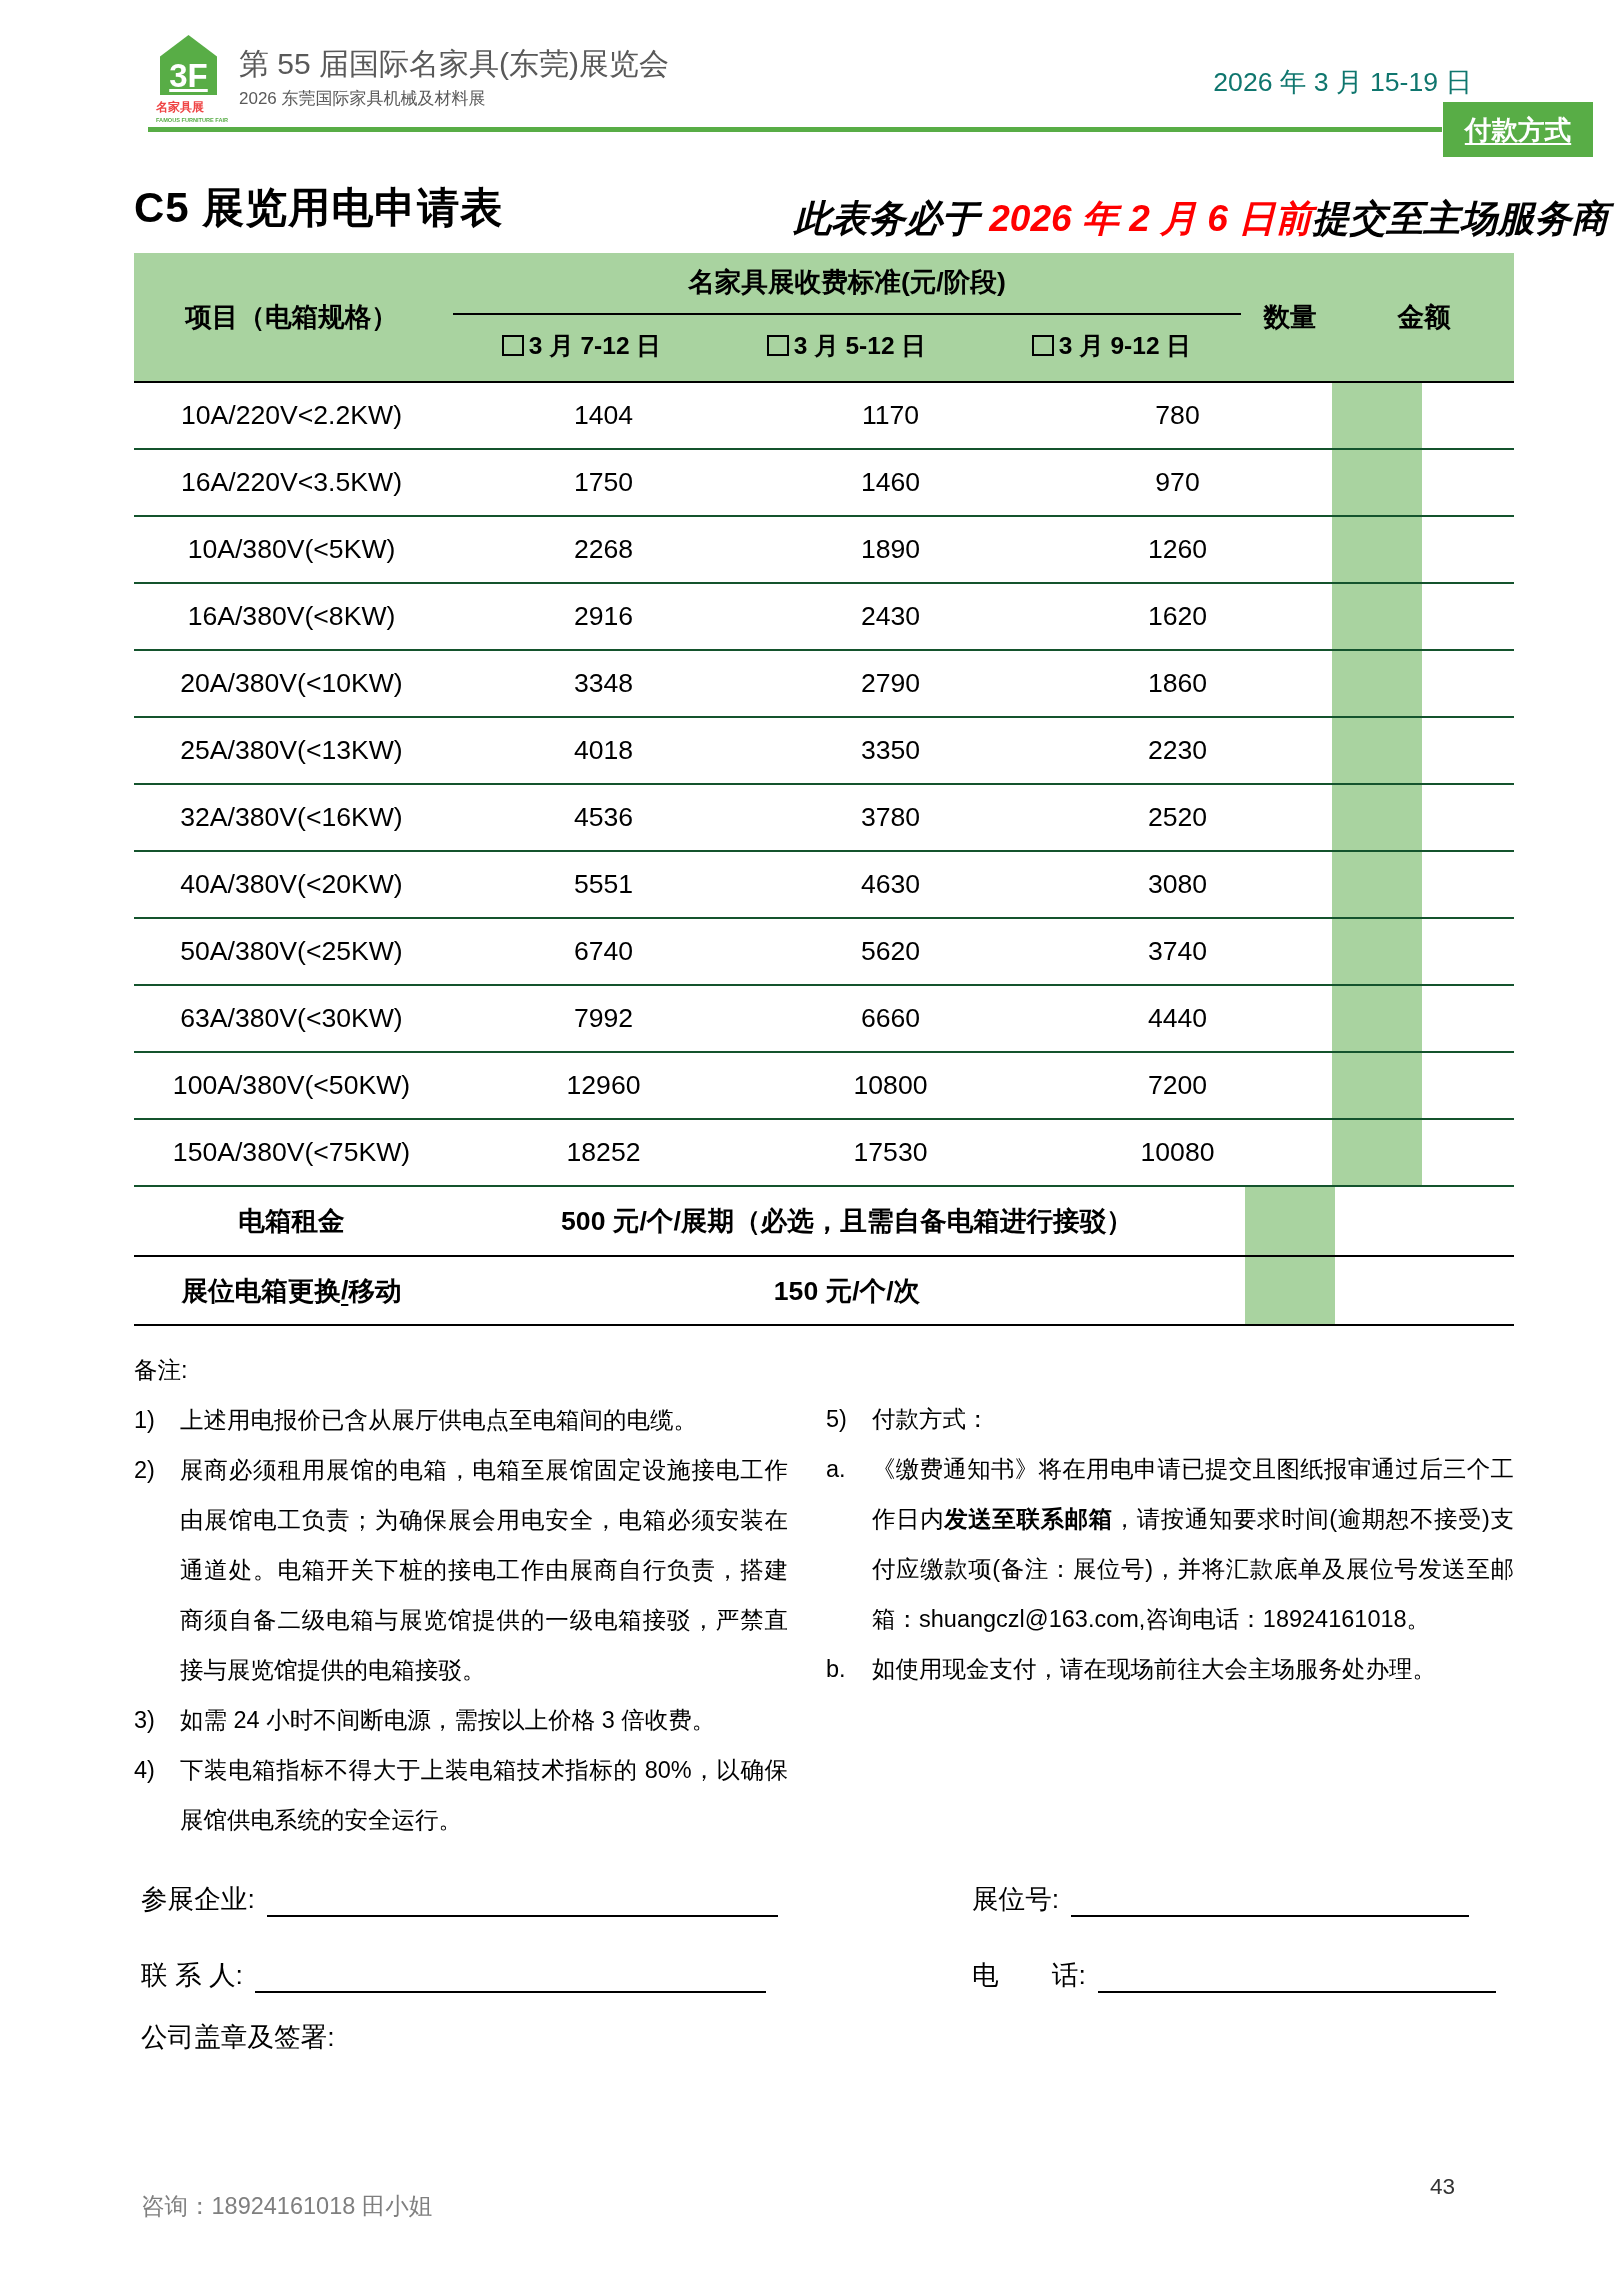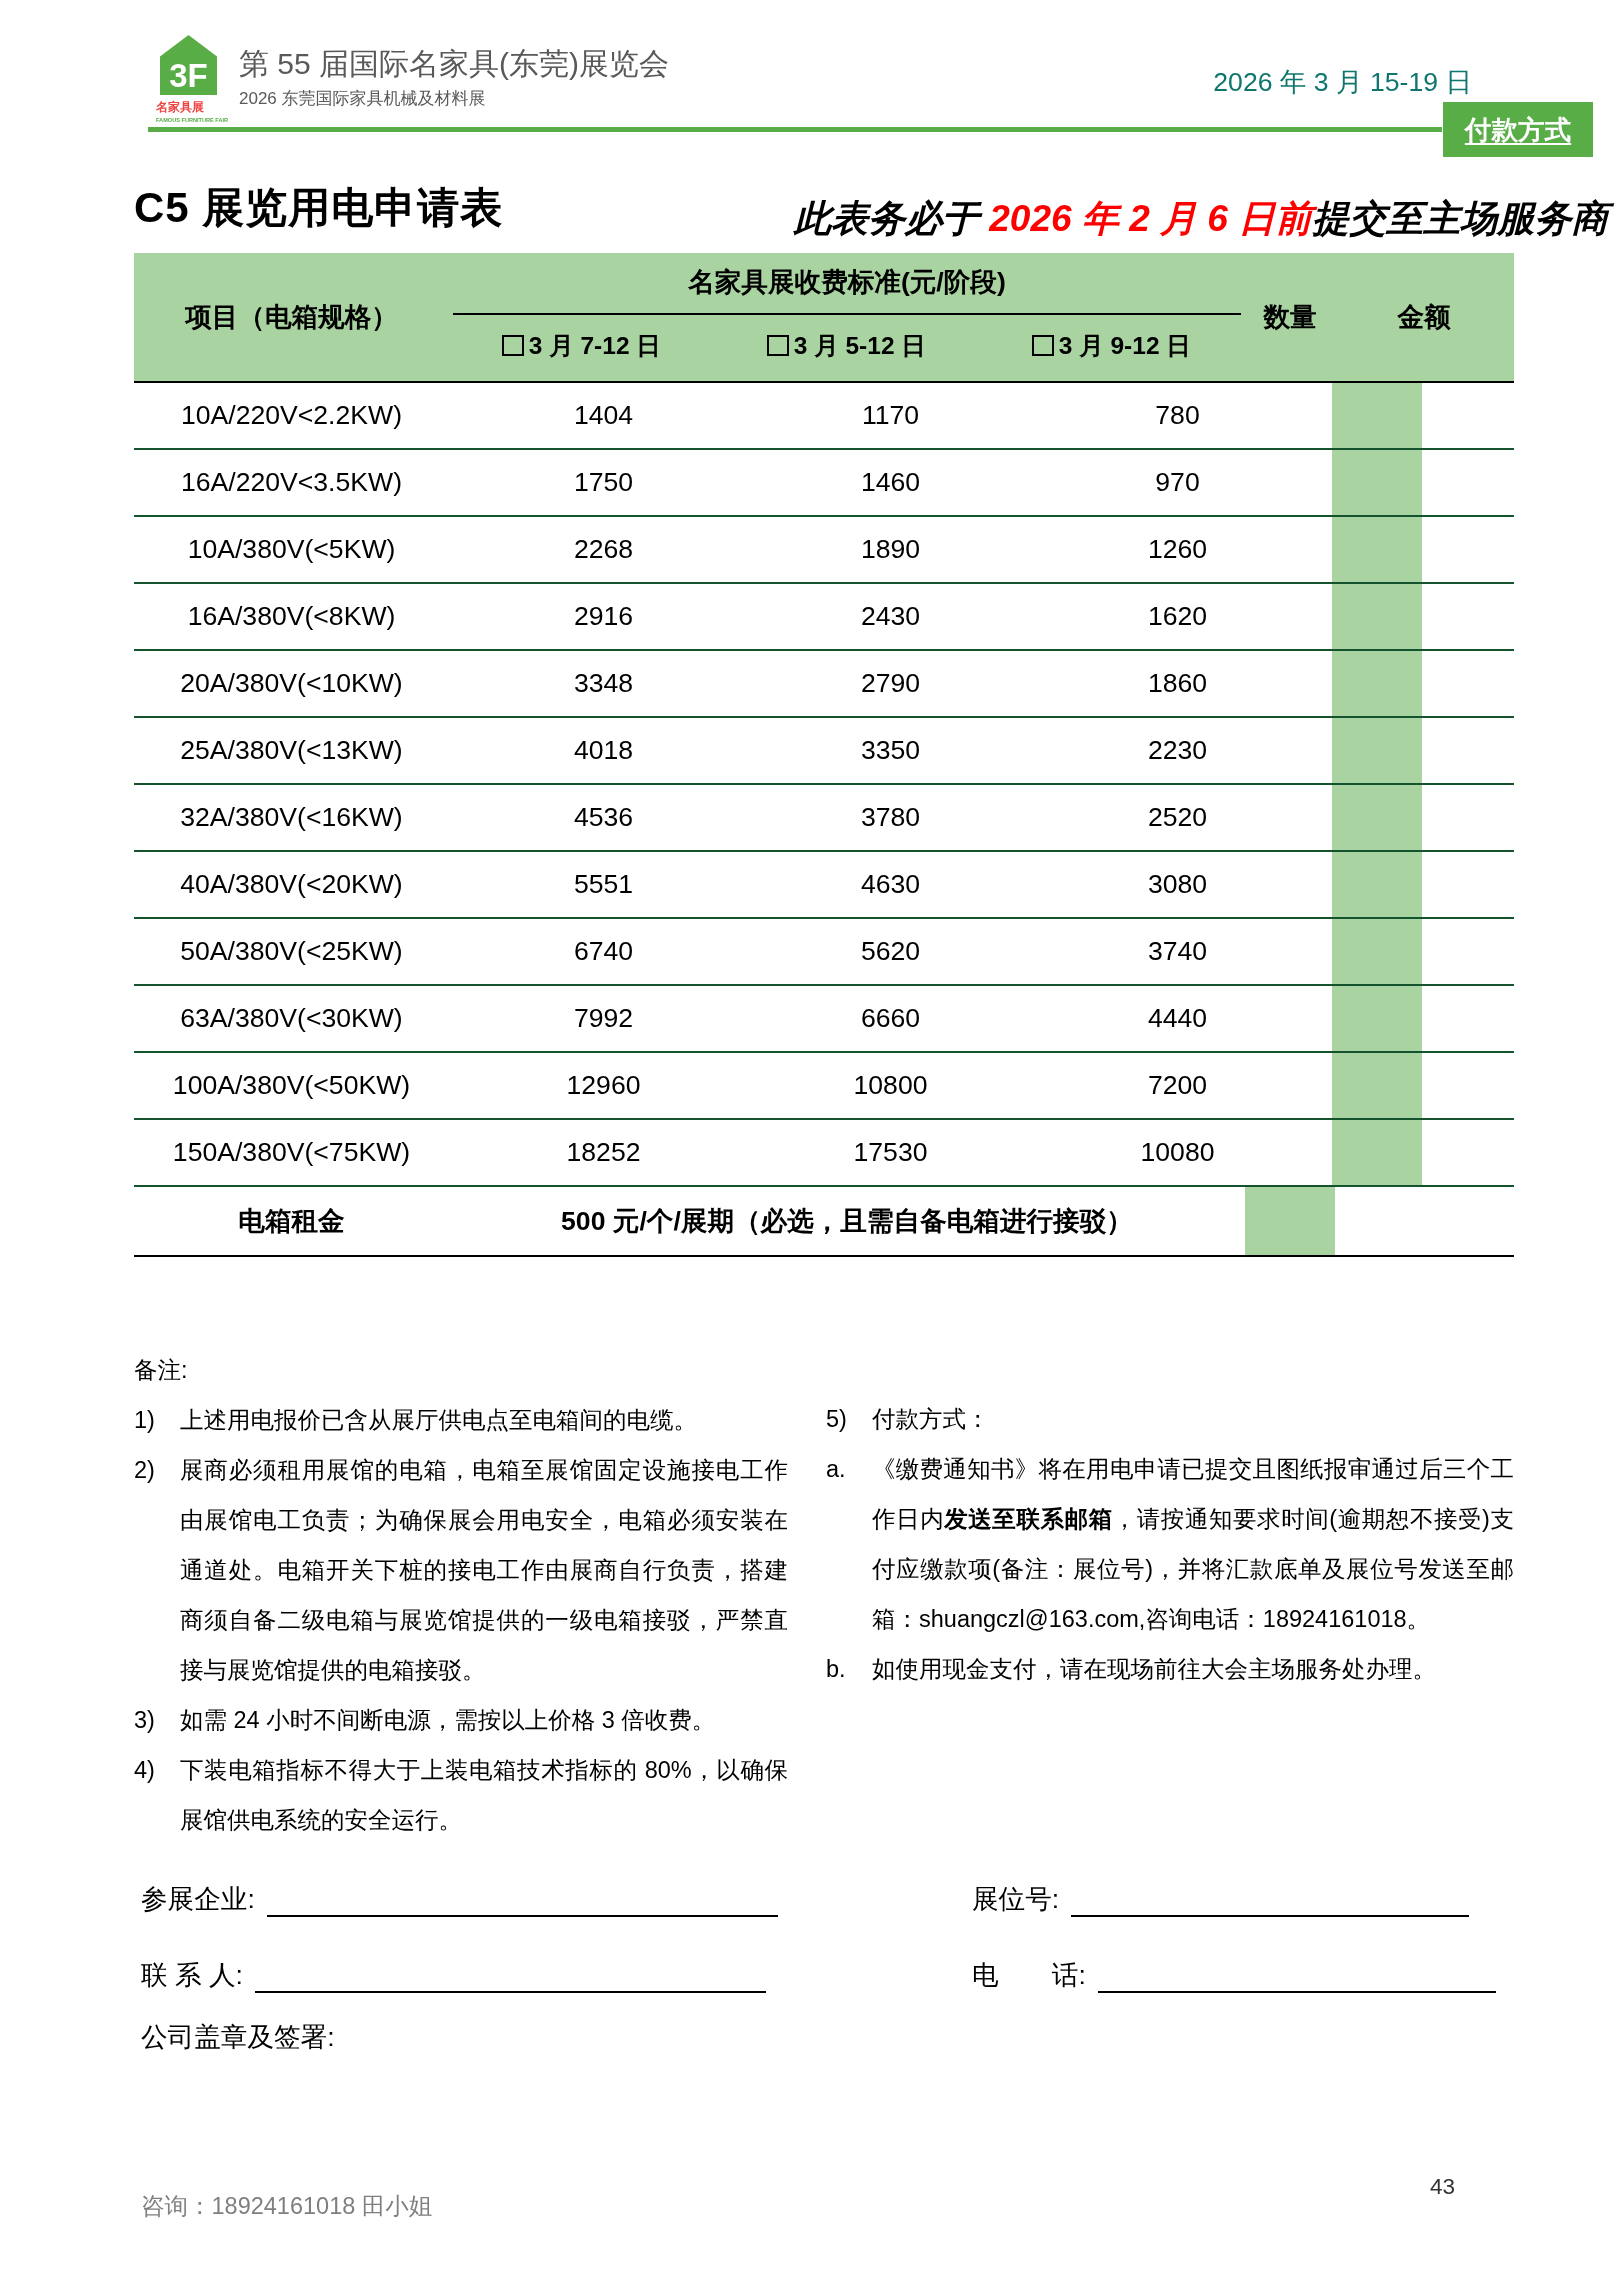--- a/index.html
+++ b/index.html
@@ -14,21 +14,21 @@
     margin: 0 auto;
   }
   
   .logo-house {
     position: absolute; left: 160px; top: 35px;
     width: 57px; height: 60px;
     background: #58ad46;
     clip-path: polygon(50% 0, 100% 36%, 100% 100%, 0 100%, 0 36%);
     display: flex; align-items: flex-end; justify-content: center;
   }
-  .logo-mark { color:#fff; font-weight: bold; font-size: 33px; line-height: 38px; }
+  .logo-mark { color:#fff; font-weight: bold; font-size: 33px; line-height: 38px; text-decoration: underline; }
   .logo-cn {
     position: absolute; left: 156px; top: 99px; width: 62px;
     color:#ef4444; font-weight: bold; font-size: 12px; white-space: nowrap;
   }
   .logo-en {
     position: absolute; left: 156px; top: 117px; width: 66px;
     color:#58ad46; font-weight: bold; font-size: 5.6px; white-space: nowrap;
   }
   .hdr-titles { position: absolute; left: 239px; top: 47px; color: #595959; }
   .hdr-line1 { font-size: 30px; line-height: 34px; }
@@ -245,20 +245,30 @@
       <div class="cell"></div>
     </div>
 
     <div class="t-row-wide row-rent">
       <div class="cell">电箱租金</div>
       <div class="cell">500 元/个/展期（必选，且需自备电箱进行接驳）</div>
       <div class="cell qty-col"></div>
       <div class="cell"></div>
     </div>
 
+    <div class="t-row-wide row-move">
+      <div class="cell">
+        <span>展位电箱更换</span>
+          <span class="slash-underline">/</span>
+          <span>移动</span>
+      </div>
+      <div class="cell">150 元/个/次</div>
+      <div class="cell qty-col"></div>
+      <div class="cell"></div>
+    </div>
 
   </div>
 
   <div class="notes">
     <div class="notes-left">
       <div class="notes-heading">备注:</div>
       <div class="note-item">
         <div class="note-marker">1)</div>
         <div class="note-text">上述用电报价已含从展厅供电点至电箱间的电缆。</div>
       </div>

